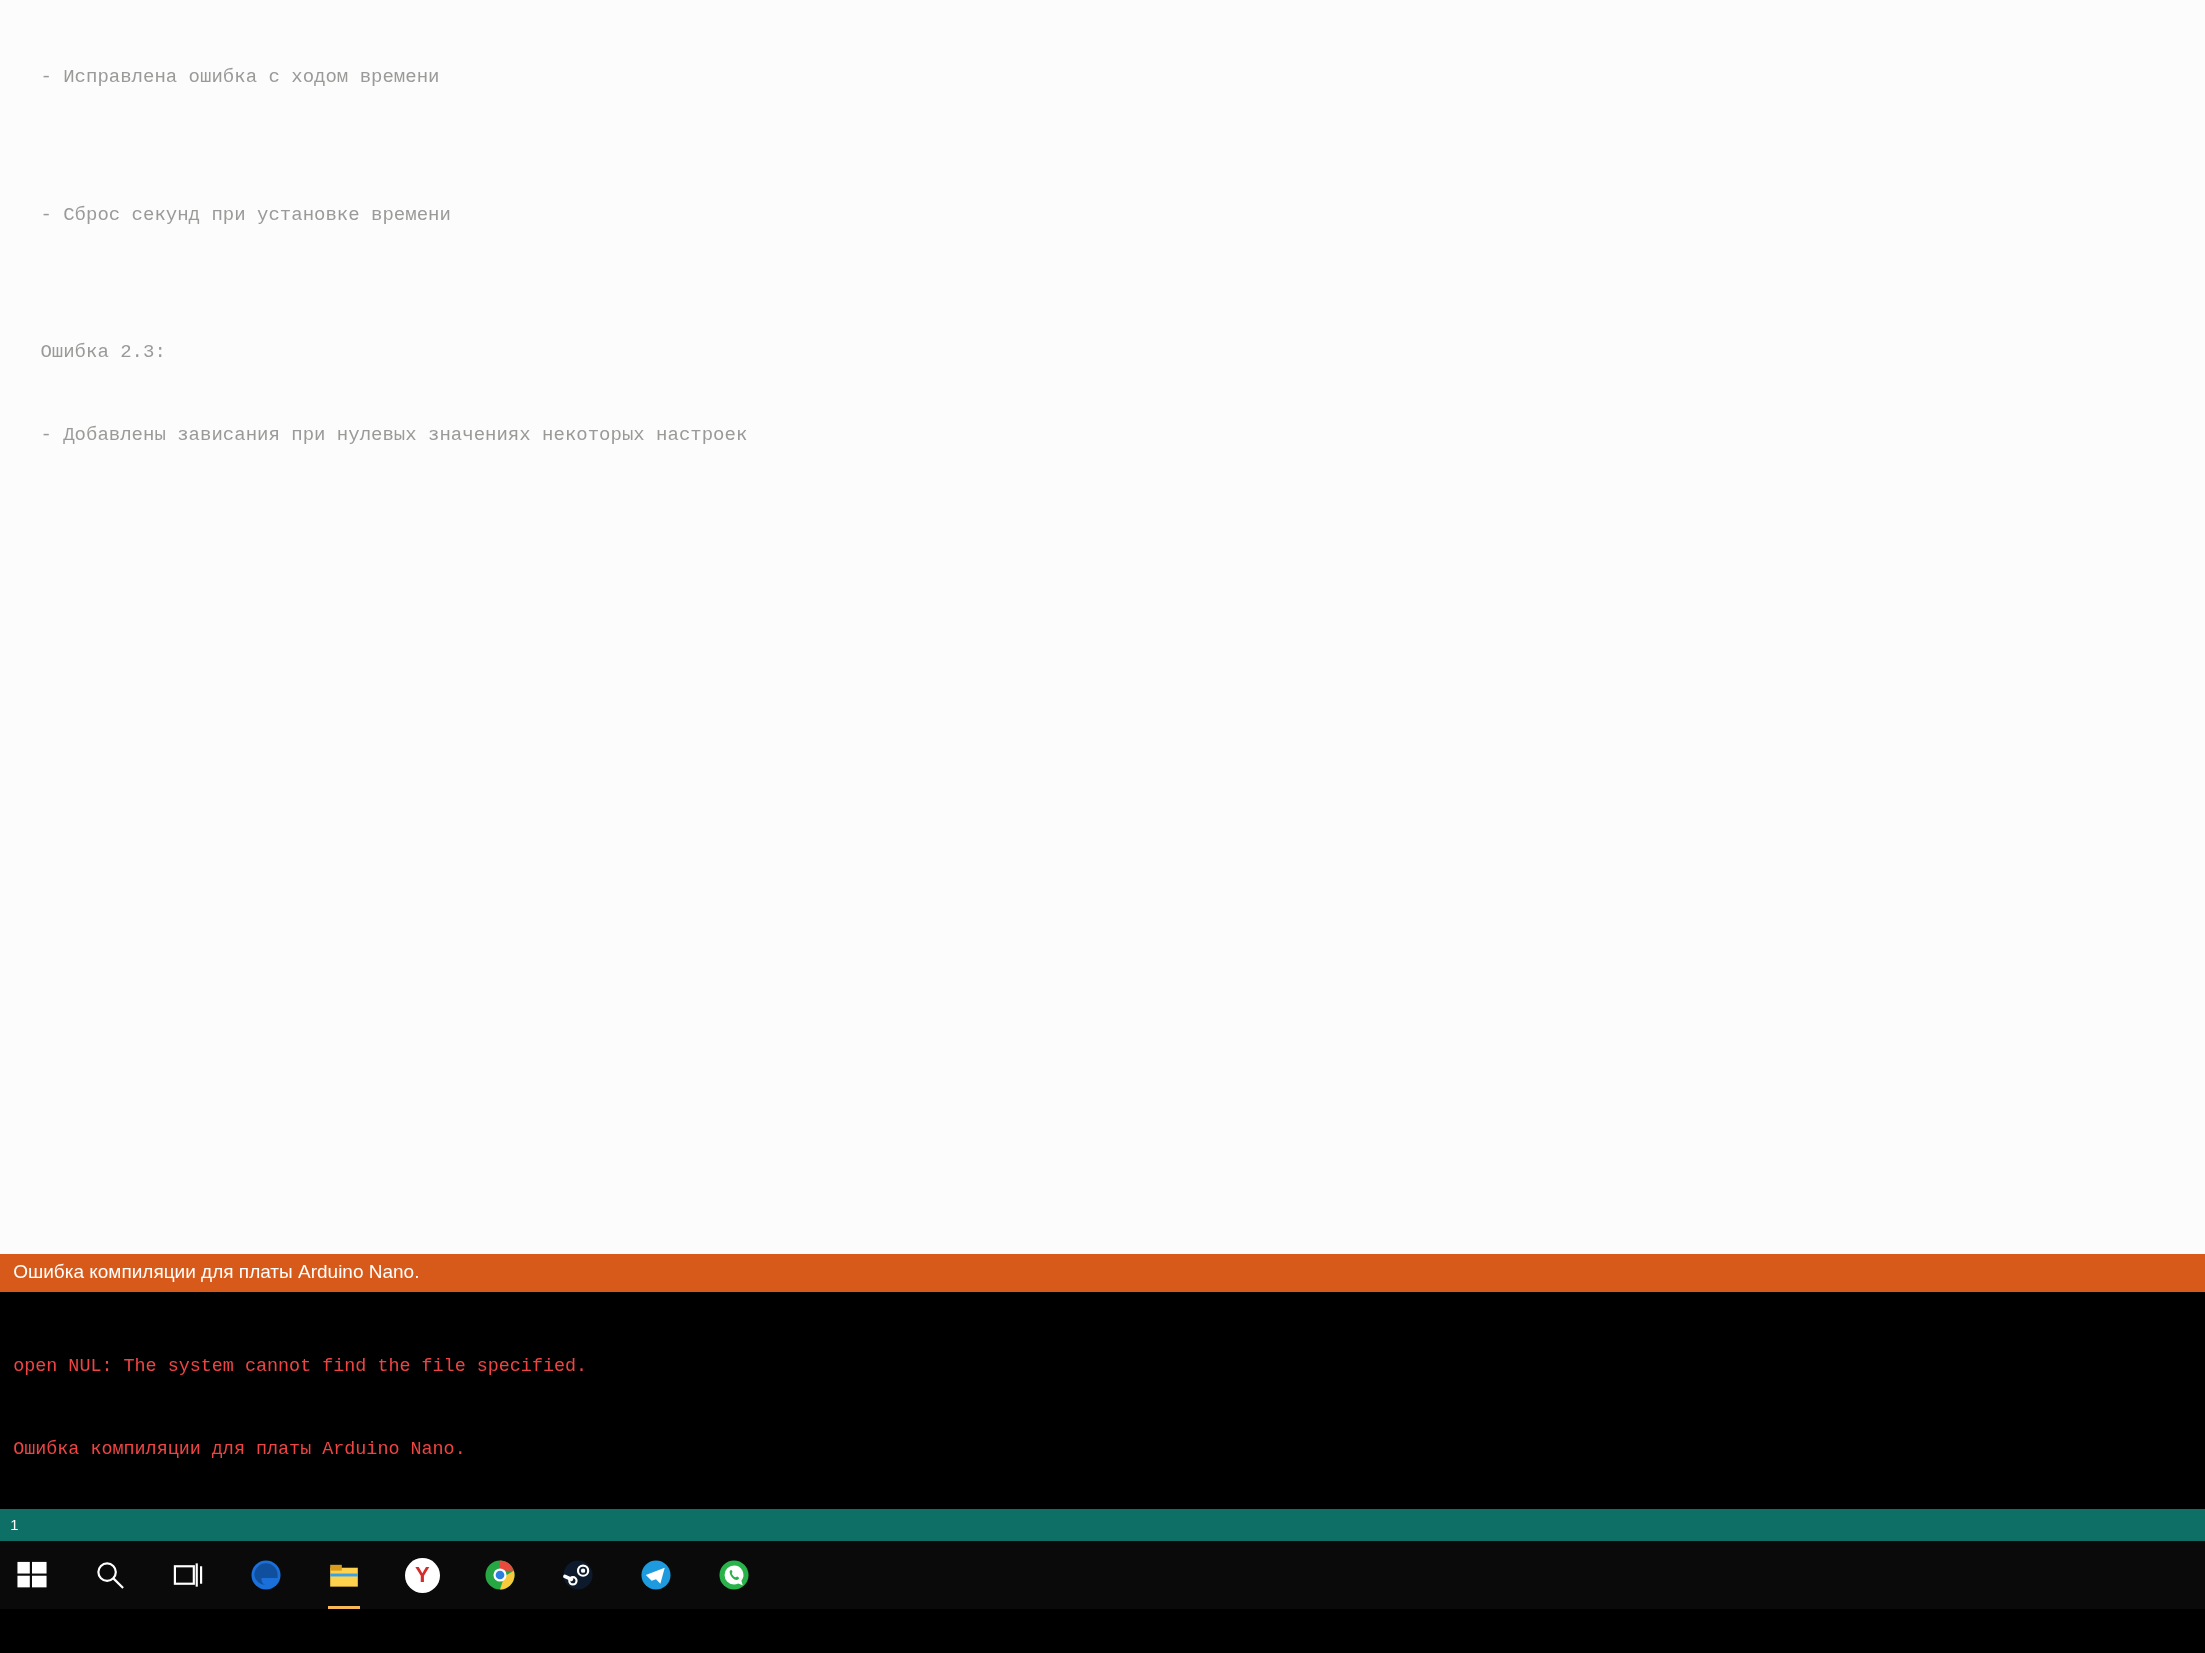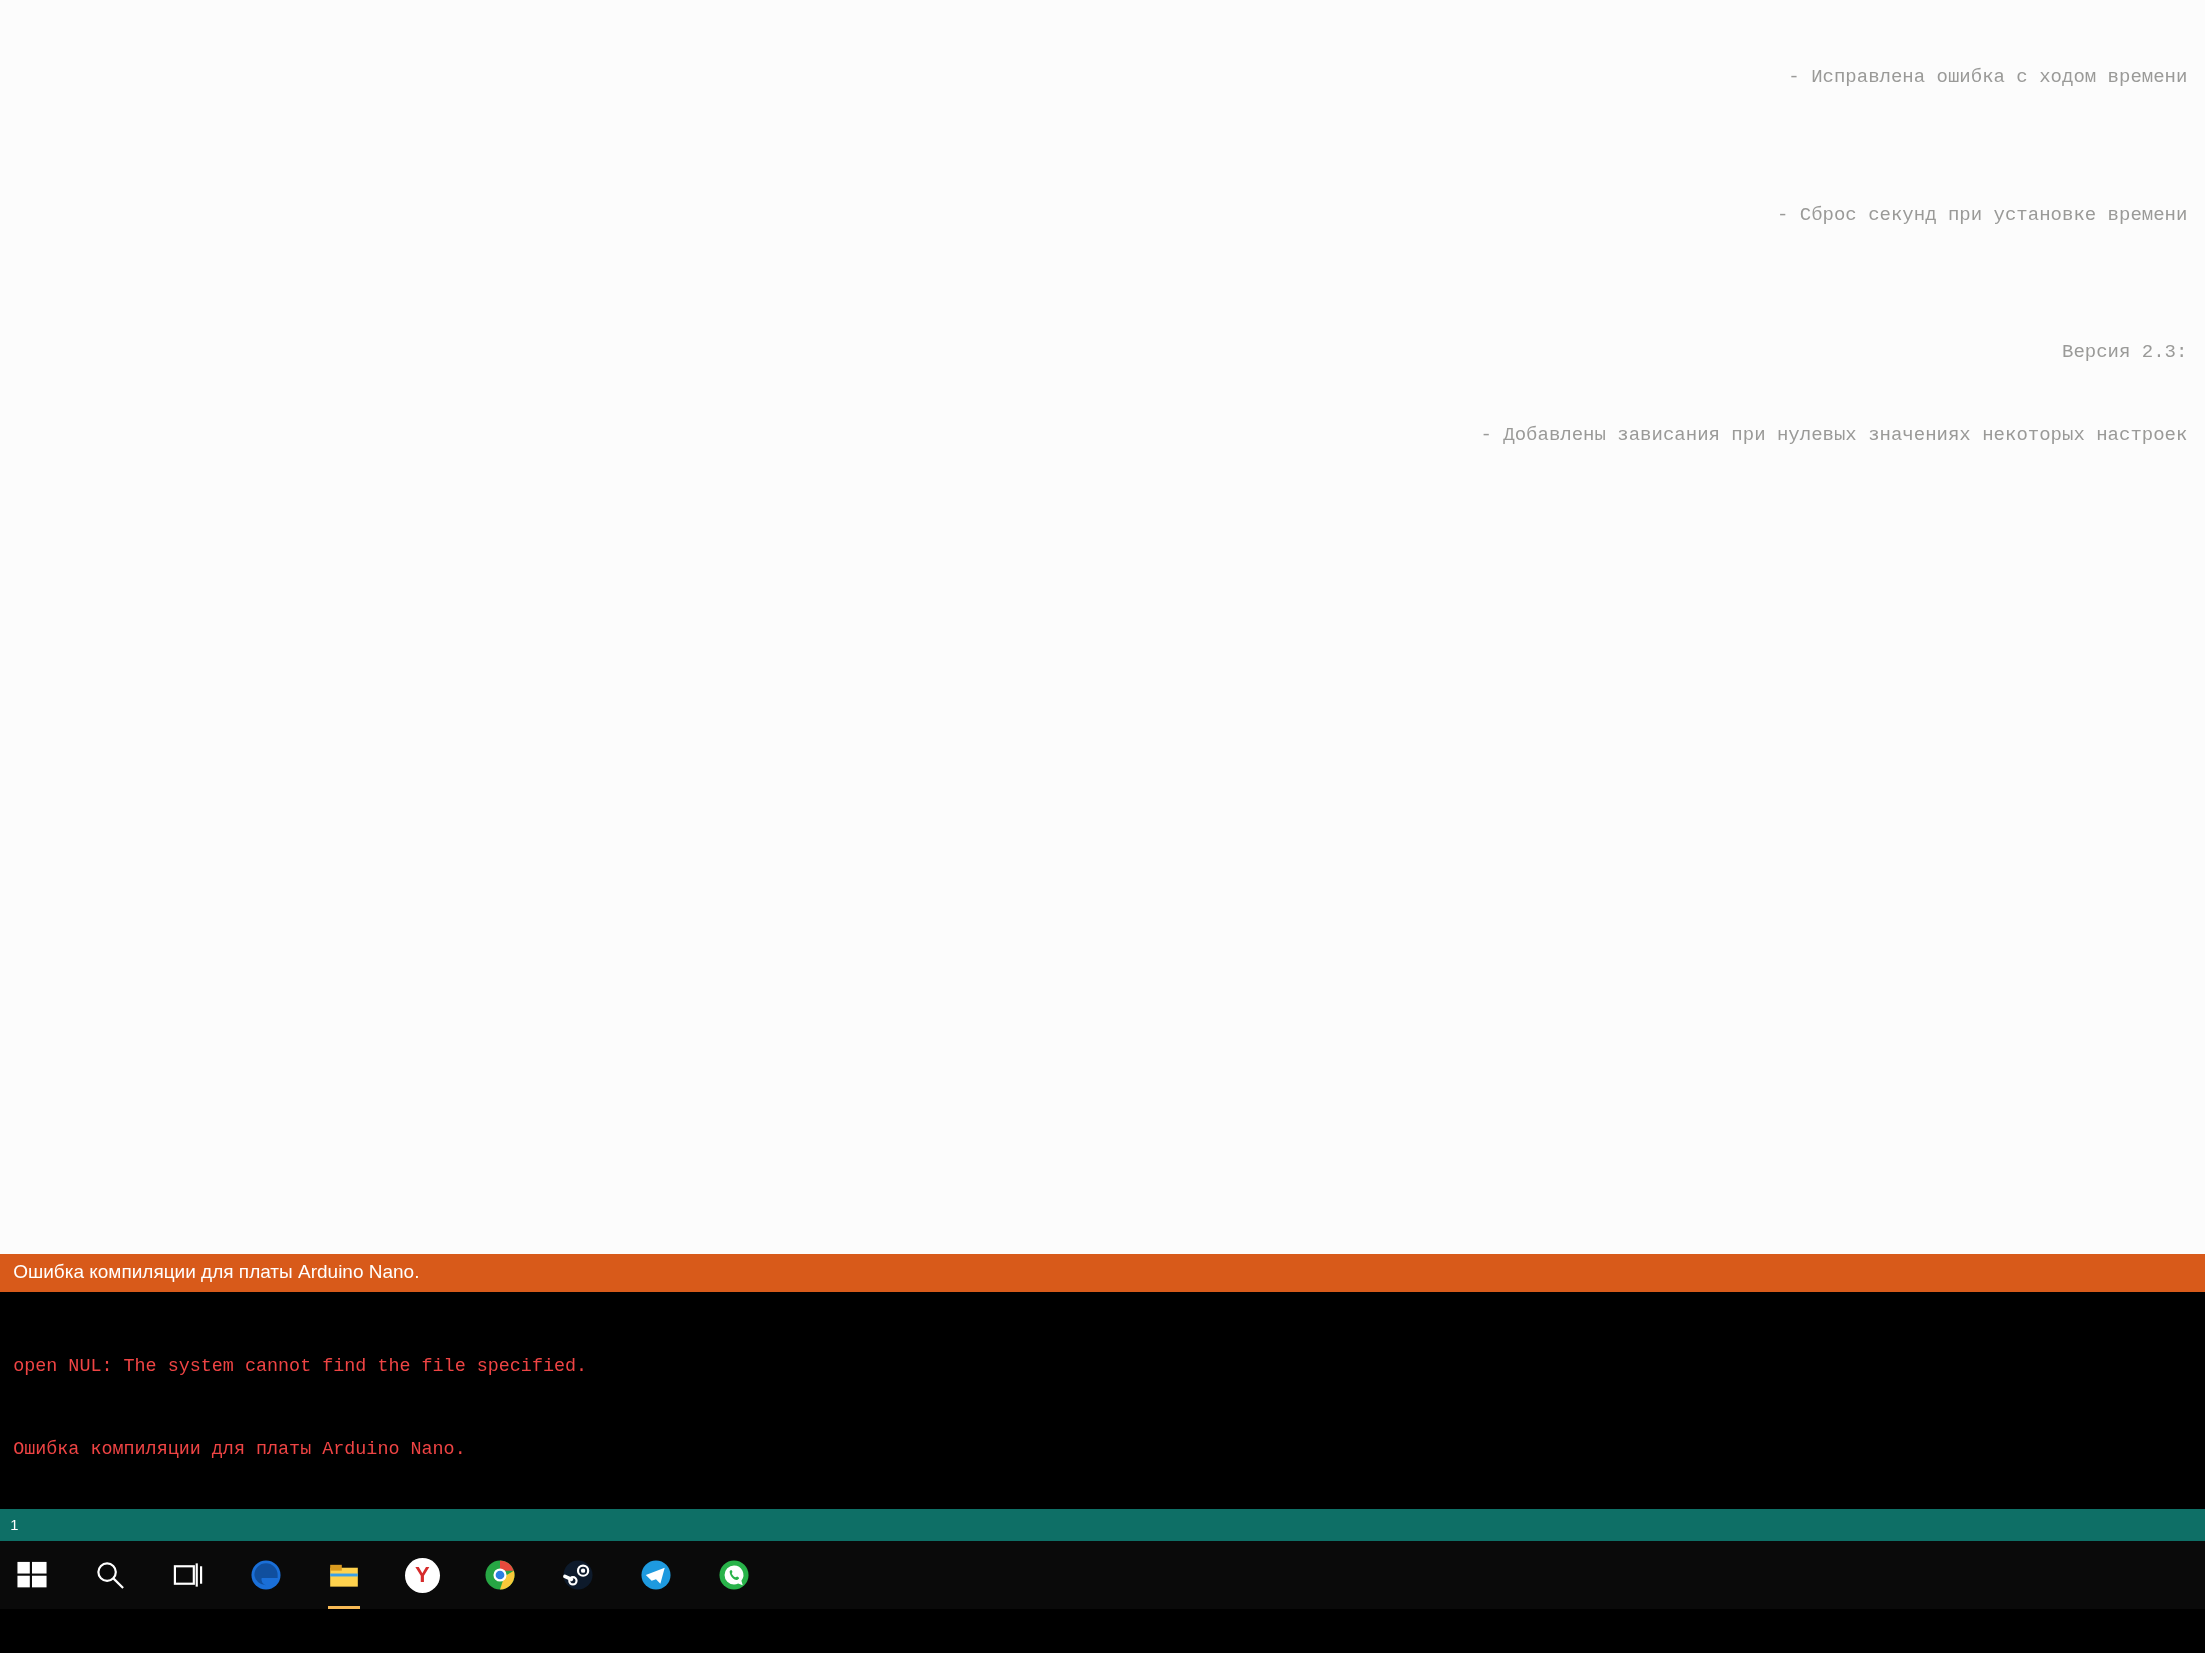--- a/index.html
+++ b/index.html
@@ -17,21 +17,21 @@
   .editor {
     background: #fcfcfc;
     flex: 1 1 auto;
     padding: 8.8px 17.6px 10.3px 17.6px;
     overflow: hidden;
     color: #9a9a98;
     font-size: 19px;
     line-height: 1.45;
     white-space: pre;
   }
-  .editor .line { display: block; text-align: right; }
+  .editor .line { display: block; }
 
   
   .errorbar {
     background: #d85a1a;
     color: #fff;
     font-family: "Segoe UI", Arial, sans-serif;
     font-size: 19px;
     padding: 7.4px 13.2px 8.8px 13.2px;
     flex: 0 0 auto;
   }
@@ -107,21 +107,21 @@
   }
 </style>
 </head>
 <body>
 
 <div class="editor">
   <span class="line">  - Исправлена ошибка с ходом времени</span>
   <span class="line"></span>
   <span class="line">  - Сброс секунд при установке времени</span>
   <span class="line"></span>
-  <span class="line">  Версия 2.3:</span>
+  <span class="line">  Ошибка 2.3:</span>
   <span class="line">  - Добавлены зависания при нулевых значениях некоторых настроек</span>
 </div>
 
 <div class="errorbar">
   <span>Ошибка компиляции для платы Arduino Nano.</span>
 </div>
 
 <div class="console">
   <div>open NUL: The system cannot find the file specified.</div>
   <div>Ошибка компиляции для платы Arduino Nano.</div>

